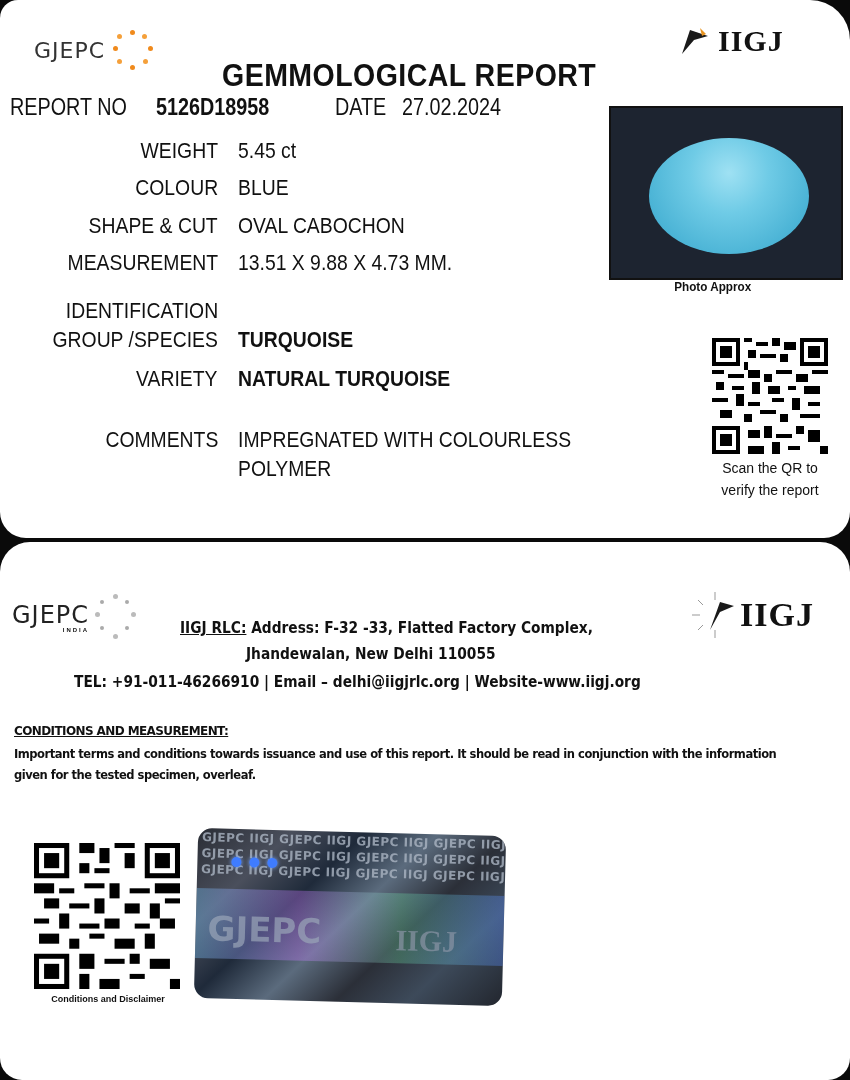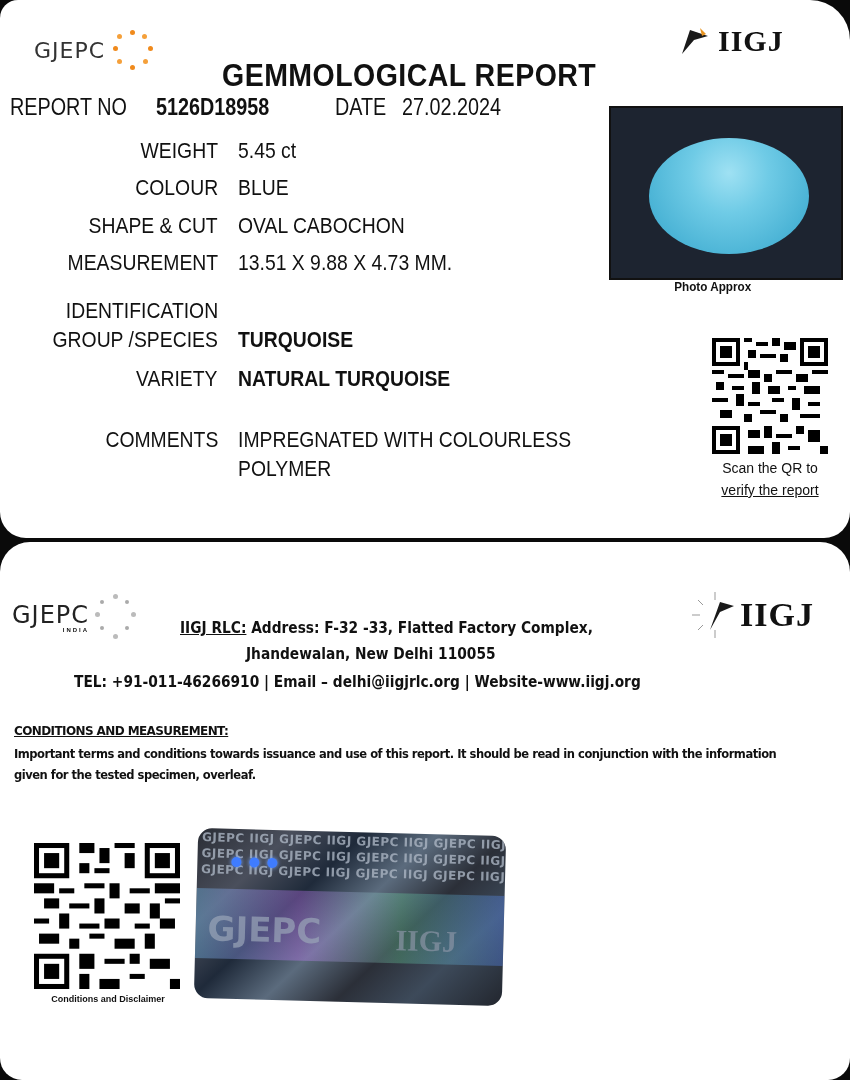--- a/index.html
+++ b/index.html
@@ -161,21 +161,21 @@
           <rect x="21" y="22" width="2" height="2"></rect>
         <rect x="24" y="23" width="3" height="3"></rect>
           <rect x="9" y="27" width="4" height="2"></rect>
           <rect x="15" y="26" width="2" height="3"></rect>
           <rect x="19" y="27" width="3" height="1"></rect>
           <rect x="27" y="27" width="2" height="2"></rect>
       </g>
     </svg>
   </div>
   <div class="small" style="left:700px;top:460px;width:140px;">Scan the QR to</div>
-  <div class="small" style="left:700px;top:482px;width:140px;text-decoration:underline;">verify the report</div>
+  <div class="small" style="left:700px;top:482px;width:140px;">verify the report</div>
 </div>
 
 <div class="card card-back">
 
   <div class="logo-gjepc" style="left:12px;top:50px;">
     <div style="display:flex;flex-direction:column;align-items:flex-end;">
       <span class="gjepc-text" style="font-size:24px;color:#222;font-family:'DejaVu Sans',sans-serif;">GJEPC</span>
       <span style="font-size:6px;font-weight:bold;letter-spacing:2px;margin-top:-2px;">INDIA</span>
     </div>
     <div class="sun" style="width:44px;height:50px;margin-left:6px;">

